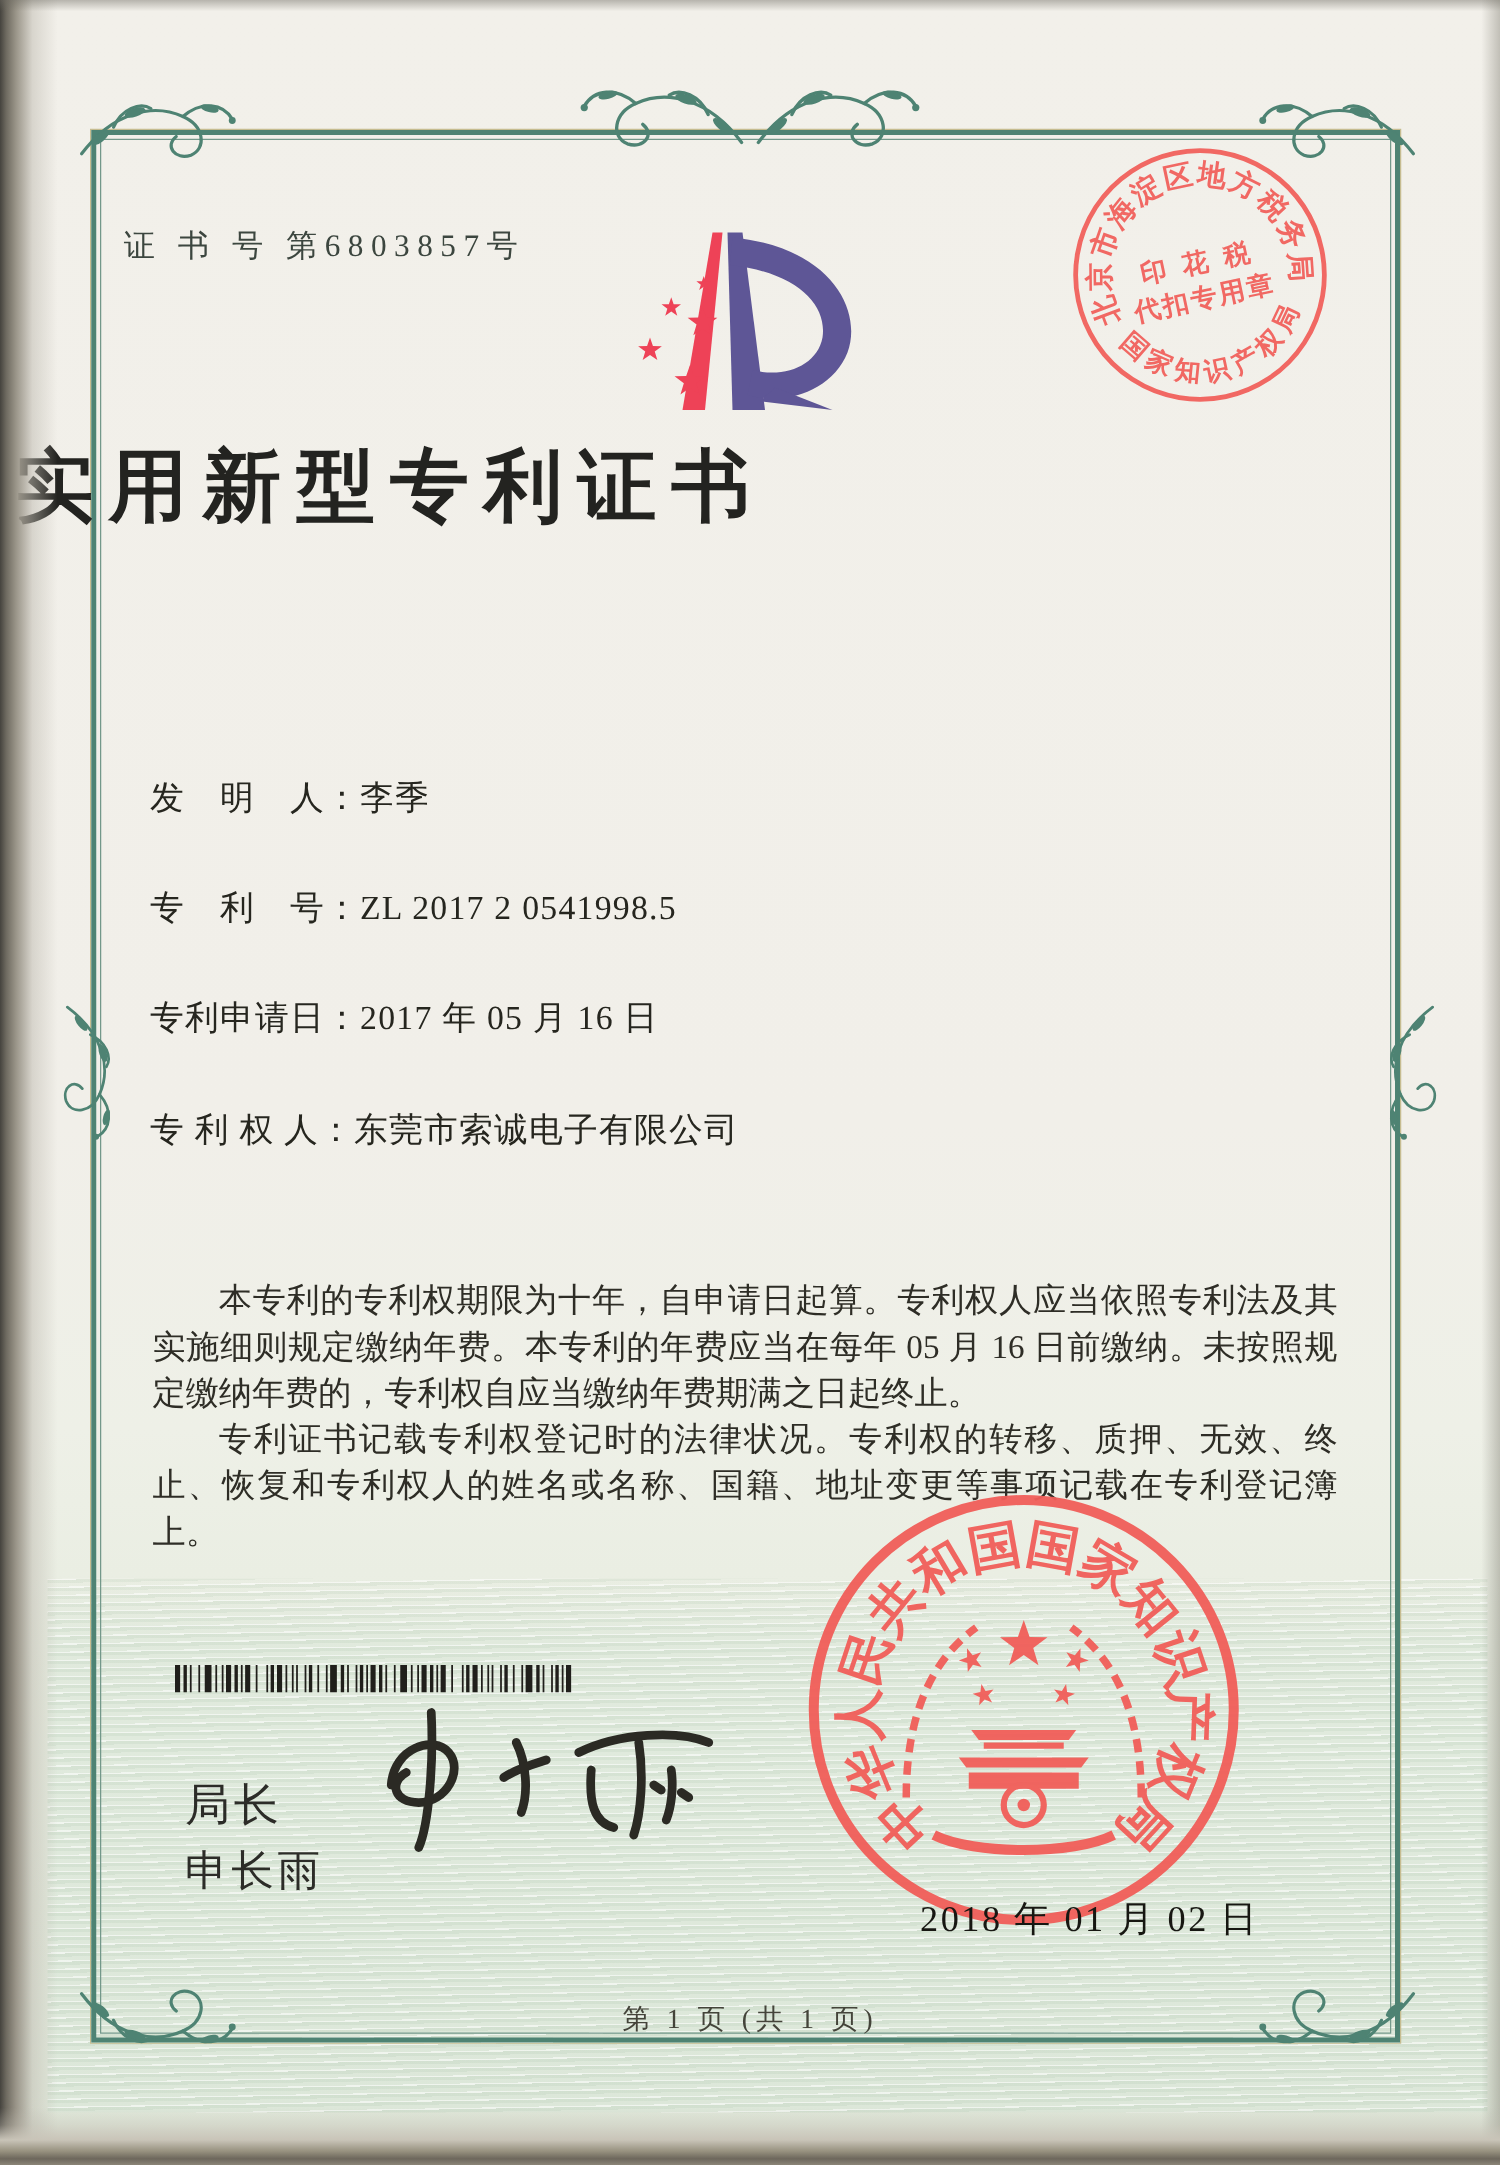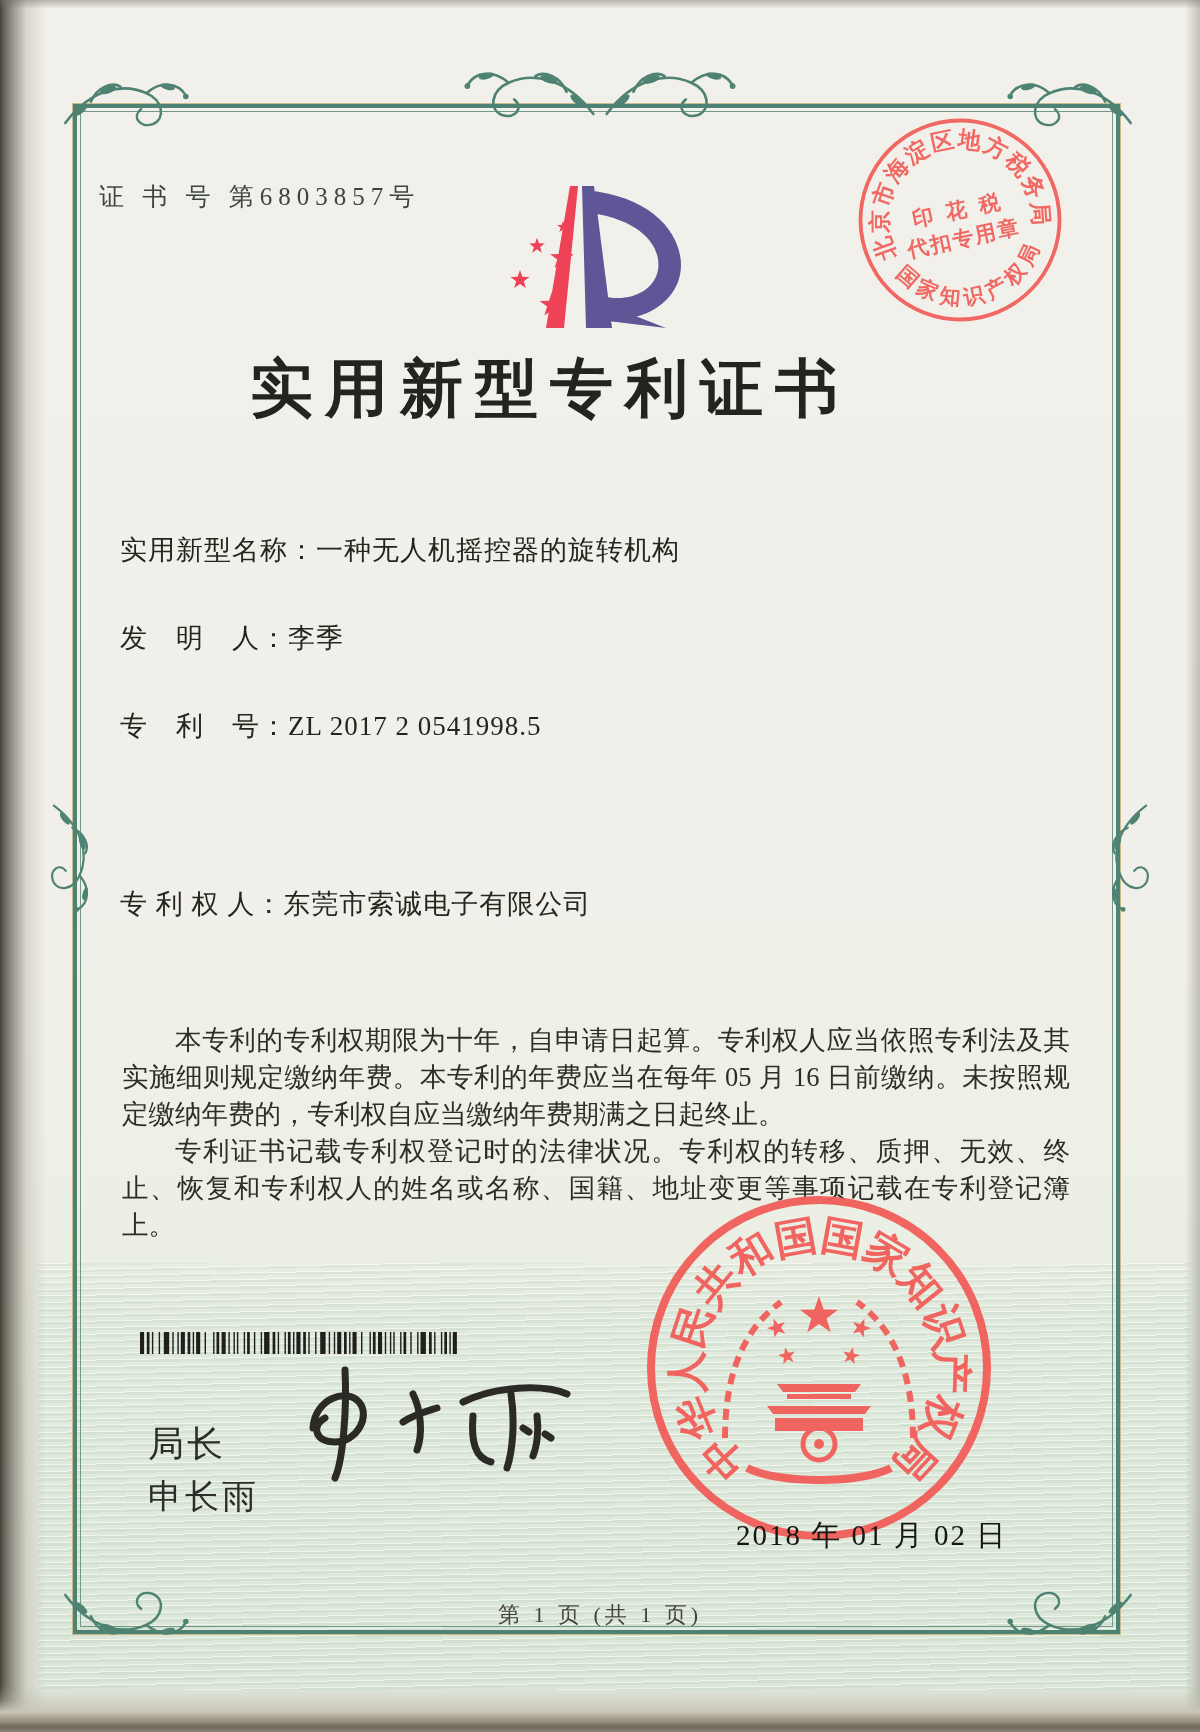--- a/index.html
+++ b/index.html
@@ -37,21 +37,21 @@
   .frame{position:absolute;left:73px;top:104px;width:1047px;height:1530px;z-index:2;
     border:4px solid var(--c-border-green,#4e8373);box-shadow:0 0 0 1px #c6bc90;}
   .frame-inner{position:absolute;inset:3px;border:1px solid #73988a}
 
   .orn-s{fill:none;stroke:var(--c-border-green,#4e8373);stroke-width:2.4;stroke-linecap:round}
   .orn-f{fill:var(--c-border-green,#4e8373)}
   .orn{z-index:2}
 
   
   .cert-no{left:99px;top:180px;font-size:25px;letter-spacing:6px;color:#3c463f;z-index:3;white-space:nowrap}
-  .title{left:0;top:346px;width:1088px;text-align:center;text-indent:12px;font-size:63px;font-weight:bold;
+  .title{left:0;top:346px;width:1088px;text-align:left;text-indent:12px;font-size:63px;font-weight:bold;
     letter-spacing:12px;color:#232320;z-index:3;white-space:nowrap}
   .field-row{left:120px;font-size:27px;color:#26261f;letter-spacing:1px;white-space:nowrap;z-index:3}
   .body-text{left:122px;top:1022px;width:948px;font-size:26.5px;line-height:37px;text-align:justify;
     color:#2e2d26;z-index:3}
   .body-text p{text-indent:2em;margin:0}
   .sig-title{left:148px;top:1420px;font-size:36px;color:#2c2c28;font-family:"Liberation Sans",sans-serif;z-index:3;letter-spacing:3px}
   .sig-name{left:148px;top:1474px;font-size:34px;color:#2c2c28;font-family:Liberation Sans, sans-serif;z-index:3;letter-spacing:3px}
   .seal-date{left:736px;top:1516px;font-size:29px;letter-spacing:2px;color:#171712;z-index:5;white-space:nowrap}
   .footer{left:0;top:1600px;width:1200px;text-align:center;font-size:22px;letter-spacing:4px;color:#44443a;z-index:3}
 
@@ -143,23 +143,23 @@
     </text>
     <text class="stamp-text" x="115" y="112" text-anchor="middle" style="font-size:22px;letter-spacing:4px">印 花 税</text>
     <text class="stamp-text" x="115" y="142" text-anchor="middle" style="font-size:22px;letter-spacing:2px">代扣专用章</text>
     <text class="stamp-text" style="font-size:22px;letter-spacing:5px">
       <textPath href="#taxArcBottom" startOffset="50%" text-anchor="middle">国家知识产权局</textPath>
     </text>
   </svg>
 
   <div class="abs title">实用新型专利证书</div>
 
-  <div class="abs field-row" style="top:532px"><span>实用新型名称：</span><span>一种无人机摇控器的旋转机构</span></div>
   <div class="abs field-row" style="top:620px"><span>发　明　人：</span><span>李季</span></div>
   <div class="abs field-row" style="top:708px"><span>专　利　号：</span><span>ZL 2017 2 0541998.5</span></div>
+  <div class="abs field-row" style="top:796px"><span>专利申请日：</span><span>2017 年 05 月 16 日</span></div>
   <div class="abs field-row" style="top:886px"><span>专 利 权 人：</span><span>东莞市索诚电子有限公司</span></div>
 
   <div class="abs body-text">
     <p>本专利的专利权期限为十年，自申请日起算。专利权人应当依照专利法及其实施细则规定缴纳年费。本专利的年费应当在每年 05 月 16 日前缴纳。未按照规定缴纳年费的，专利权自应当缴纳年费期满之日起终止。</p>
     <p>专利证书记载专利权登记时的法律状况。专利权的转移、质押、无效、终止、恢复和专利权人的姓名或名称、国籍、地址变更等事项记载在专利登记簿上。</p>
   </div>
 
   <svg class="abs barcode" viewBox="0 0 318 22" preserveAspectRatio="none" style="left:140px;top:1332px;width:318px;height:22px;z-index:3">
       <rect x="0.0" y="0" width="4.1" height="22"></rect>
       <rect x="6.8" y="0" width="2.7" height="22"></rect>

